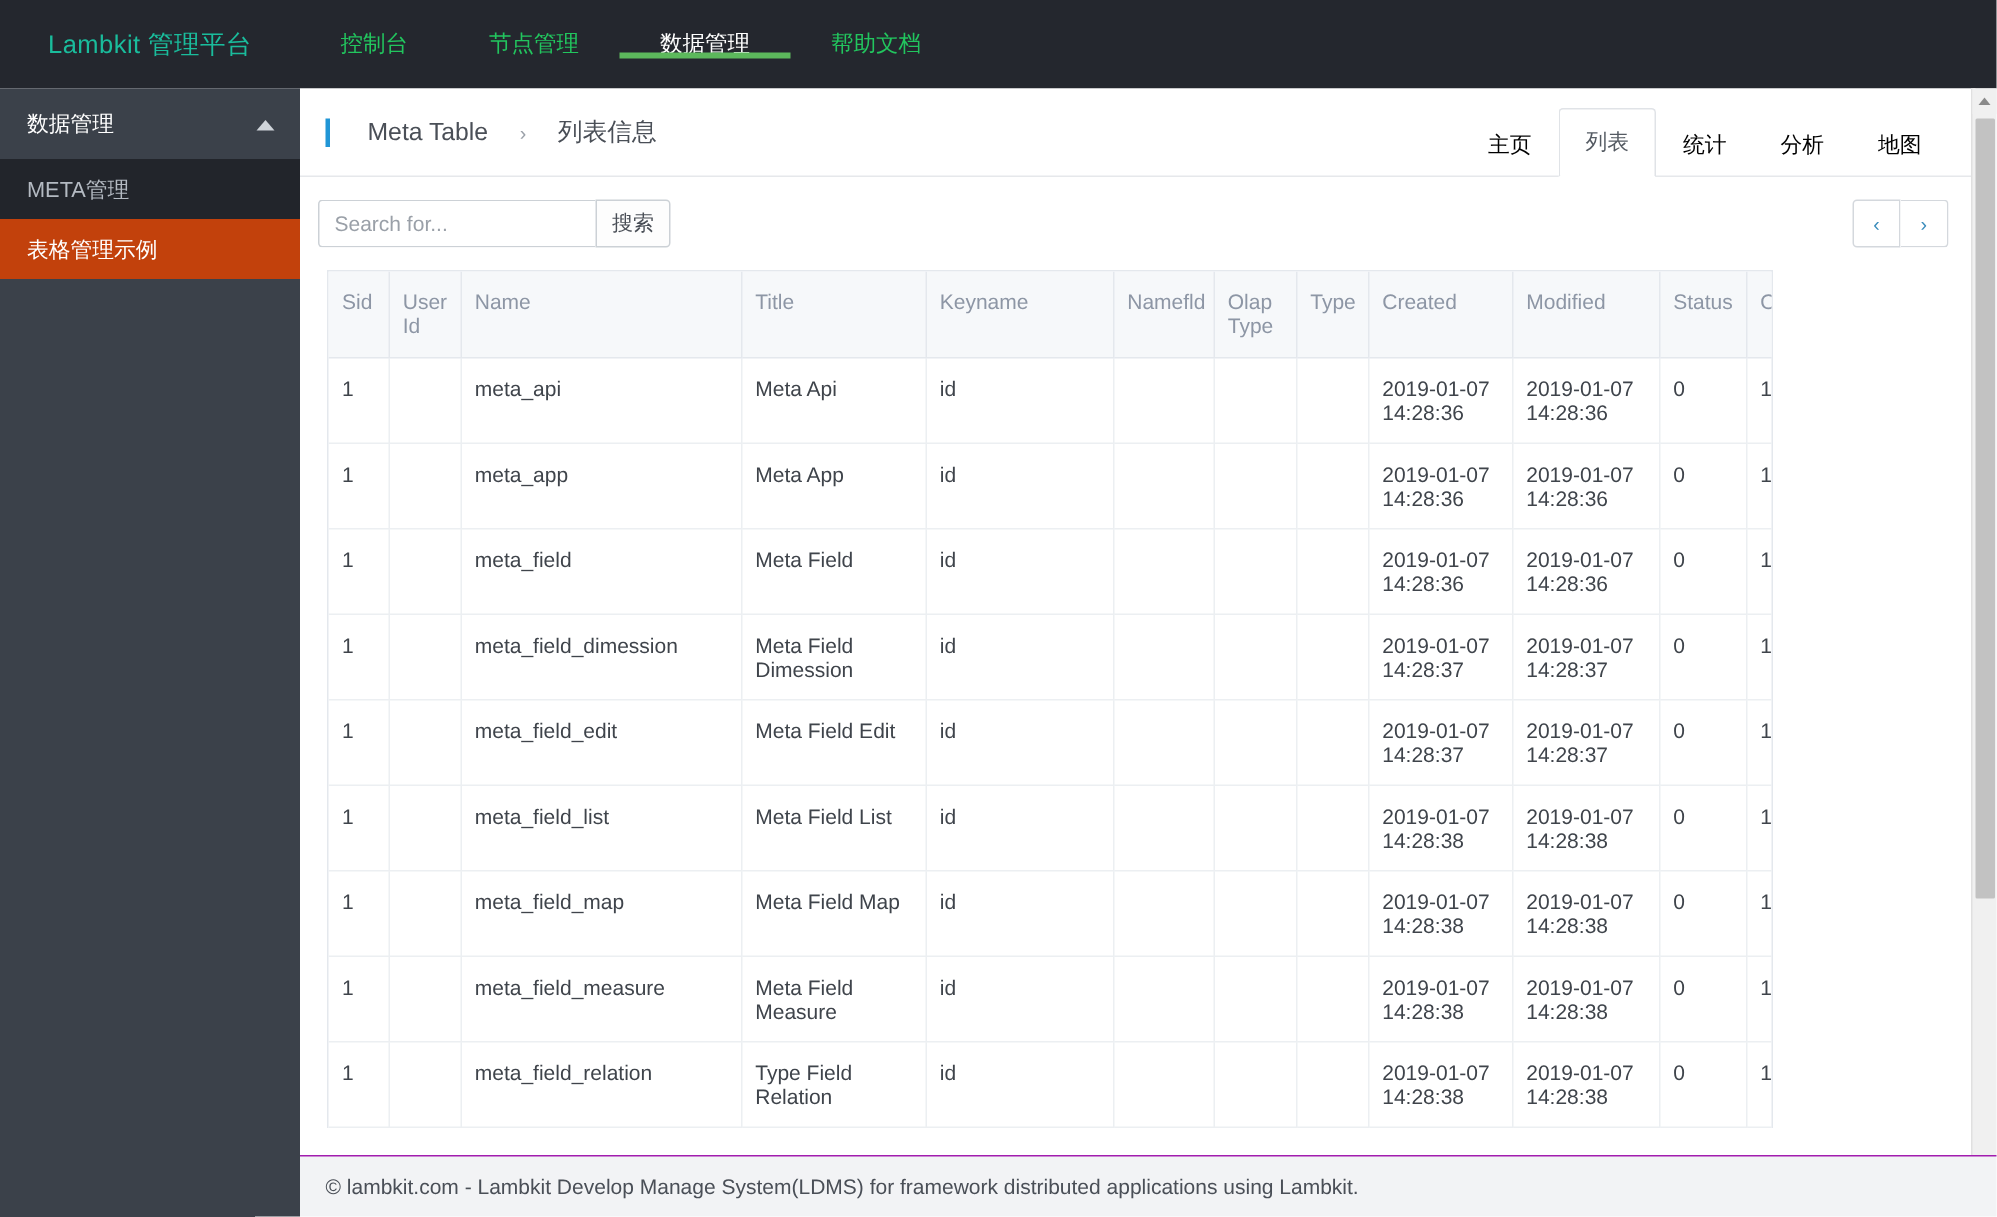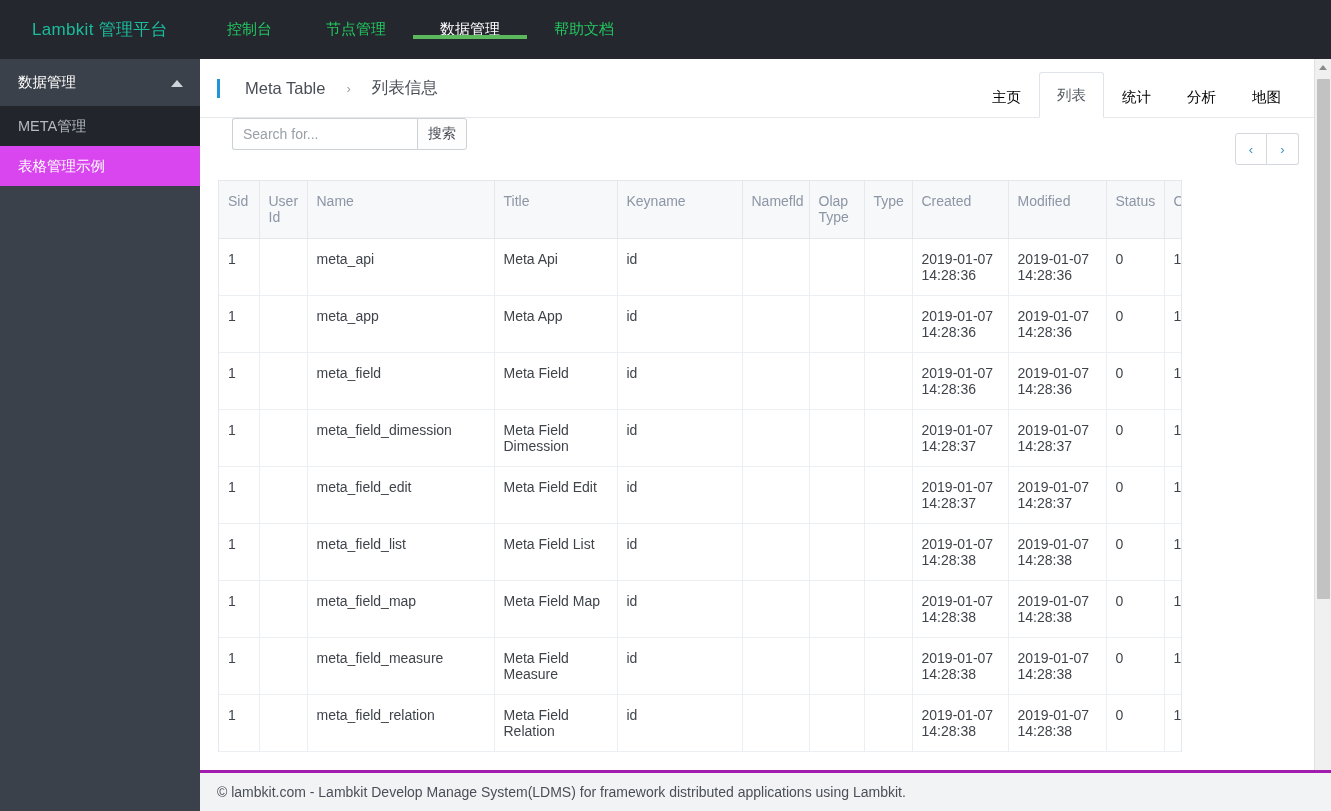--- a/index.html
+++ b/index.html
@@ -54,21 +54,21 @@
     border-left: 6px solid transparent;
     border-right: 6px solid transparent;
     border-bottom: 7px solid #cfd4da;
   }
   .side-item {
     height: 40px; display: flex; align-items: center;
     padding: 0 18px;
     font-size: 14.5px; cursor: pointer;
   }
   .side-item.sub { background: #22252b; color: #b4bac2; }
-  .side-item.active { background: #d946ef; color: #ffffff; }
+  .side-item.active { background: #c2410c; color: #ffffff; }
 
   
   .content {
     position: absolute; top: 59px; left: 200px;
     width: 1117px; height: 711px;
     background: #ffffff;
     overflow: hidden;
   }
   .page-head {
     position: relative;
@@ -101,22 +101,22 @@
     background: #ffffff;
     border: 1px solid #e0e3e7;
     border-bottom-color: #ffffff;
     border-radius: 3px 3px 0 0;
     padding: 13px 17px 12px;
   }
 
   .toolbar {
     height: 62px;
     position: relative;
-    padding: 0 32px;
-    display: flex; 
+    padding: 0 12px;
+    display: flex; align-items: center;
   }
   .search-group { display: flex; }
   .search-input {
     width: 185px; height: 32px;
     border: 1px solid #ccd1d6;
     border-right: none;
     border-radius: 3px 0 0 3px;
     padding: 0 10px;
     font-size: 14px; color: #4a4f57;
     font-family: "Liberation Sans", sans-serif;
@@ -195,21 +195,21 @@
   .c-ord   { width: 58px; }
   .c-perm  { width: 79px; }
 
   .stamp span { display: block; }
 
   
   .footer {
     position: absolute; left: 200px; top: 770px;
     width: 1131px; height: 41px;
     background: #f2f3f5;
-    border-top: 3px solid #a21caf;
+    border-top: 1px solid #a21caf;
     display: flex; align-items: center;
     padding-left: 17px;
     color: #4a4f57; font-size: 14px;
   }
 
   
   .scrollbar {
     position: absolute; top: 59px; right: 0;
     width: 17px; height: 711px;
     background: #f0f0f0;
@@ -495,21 +495,21 @@
               <span>14:28:38</span>
             </td>
             <td class="c-sts">0</td>
             <td class="c-ord">1</td>
             <td class="c-perm"></td>
           </tr>
           <tr>
             <td class="c-sid">1</td>
             <td class="c-user"></td>
             <td class="c-name">meta_field_relation</td>
-            <td class="c-title">Meta Field Relation</td>
+            <td class="c-title">Type Field Relation</td>
             <td class="c-key">id</td>
             <td class="c-nfld"></td>
             <td class="c-olap"></td>
             <td class="c-type"></td>
             <td class="c-crt stamp">
               <span>2019-01-07</span>
               <span>14:28:38</span>
             </td>
             <td class="c-mod stamp">
               <span>2019-01-07</span>

